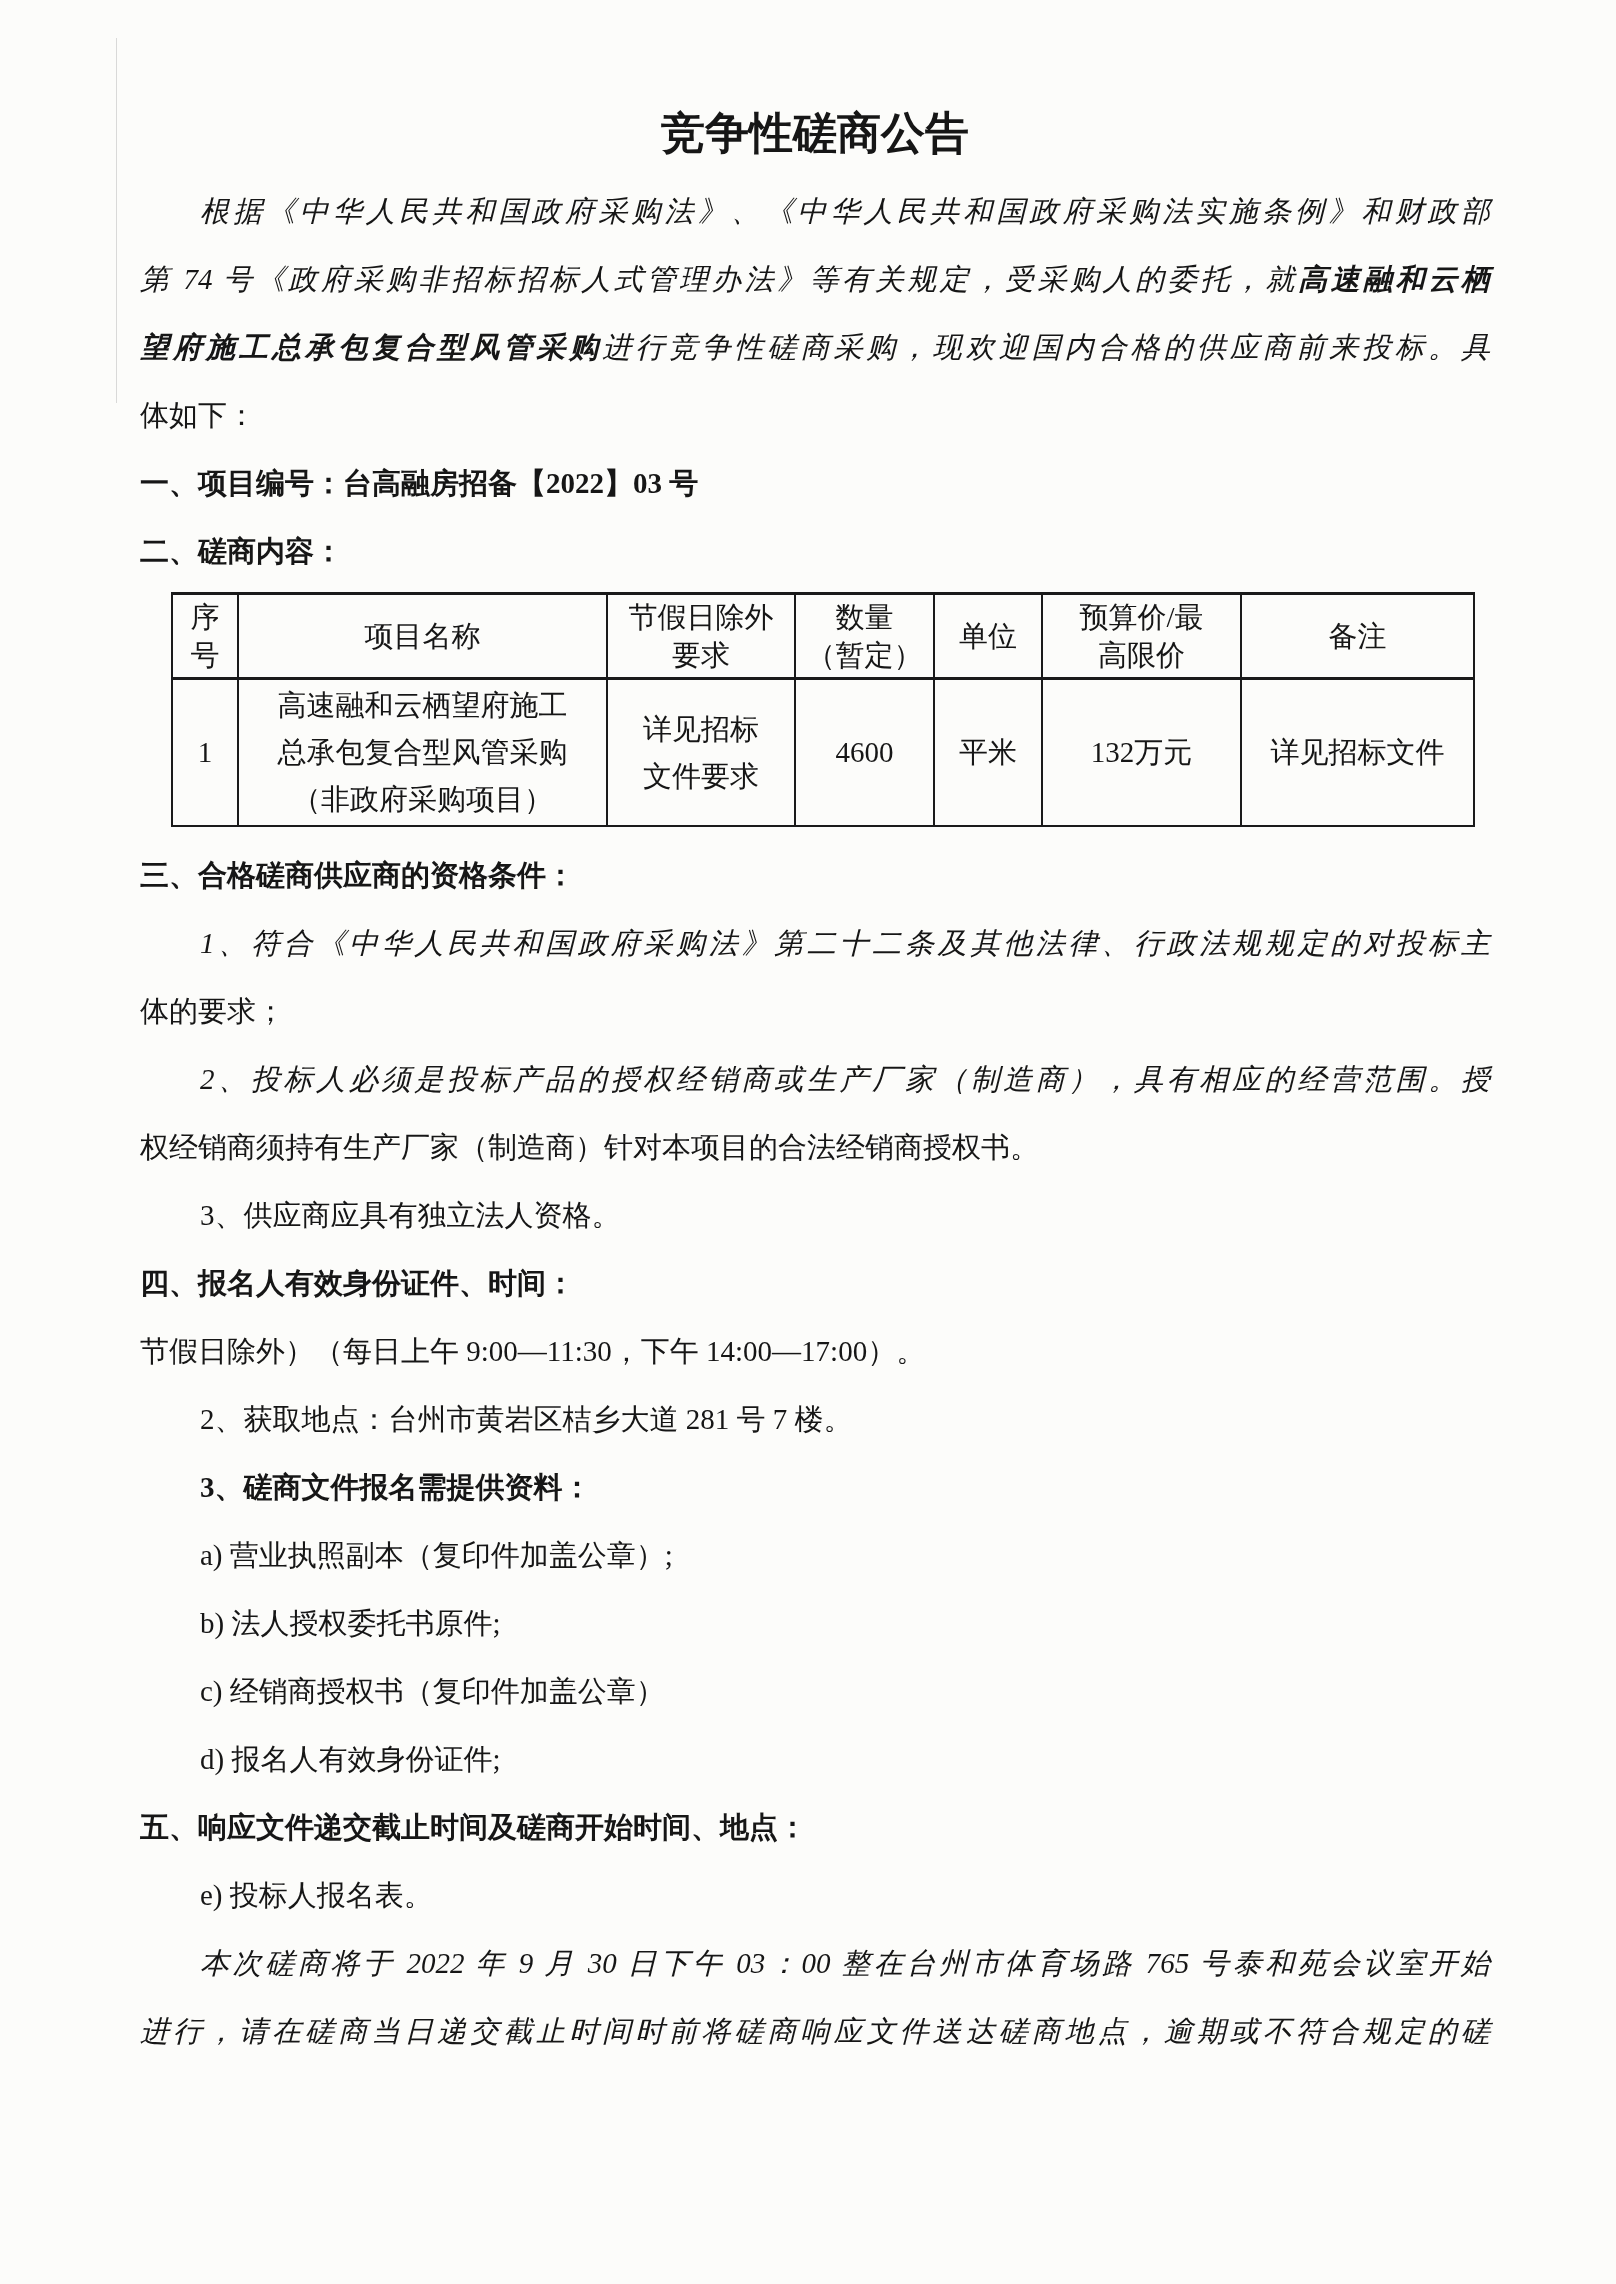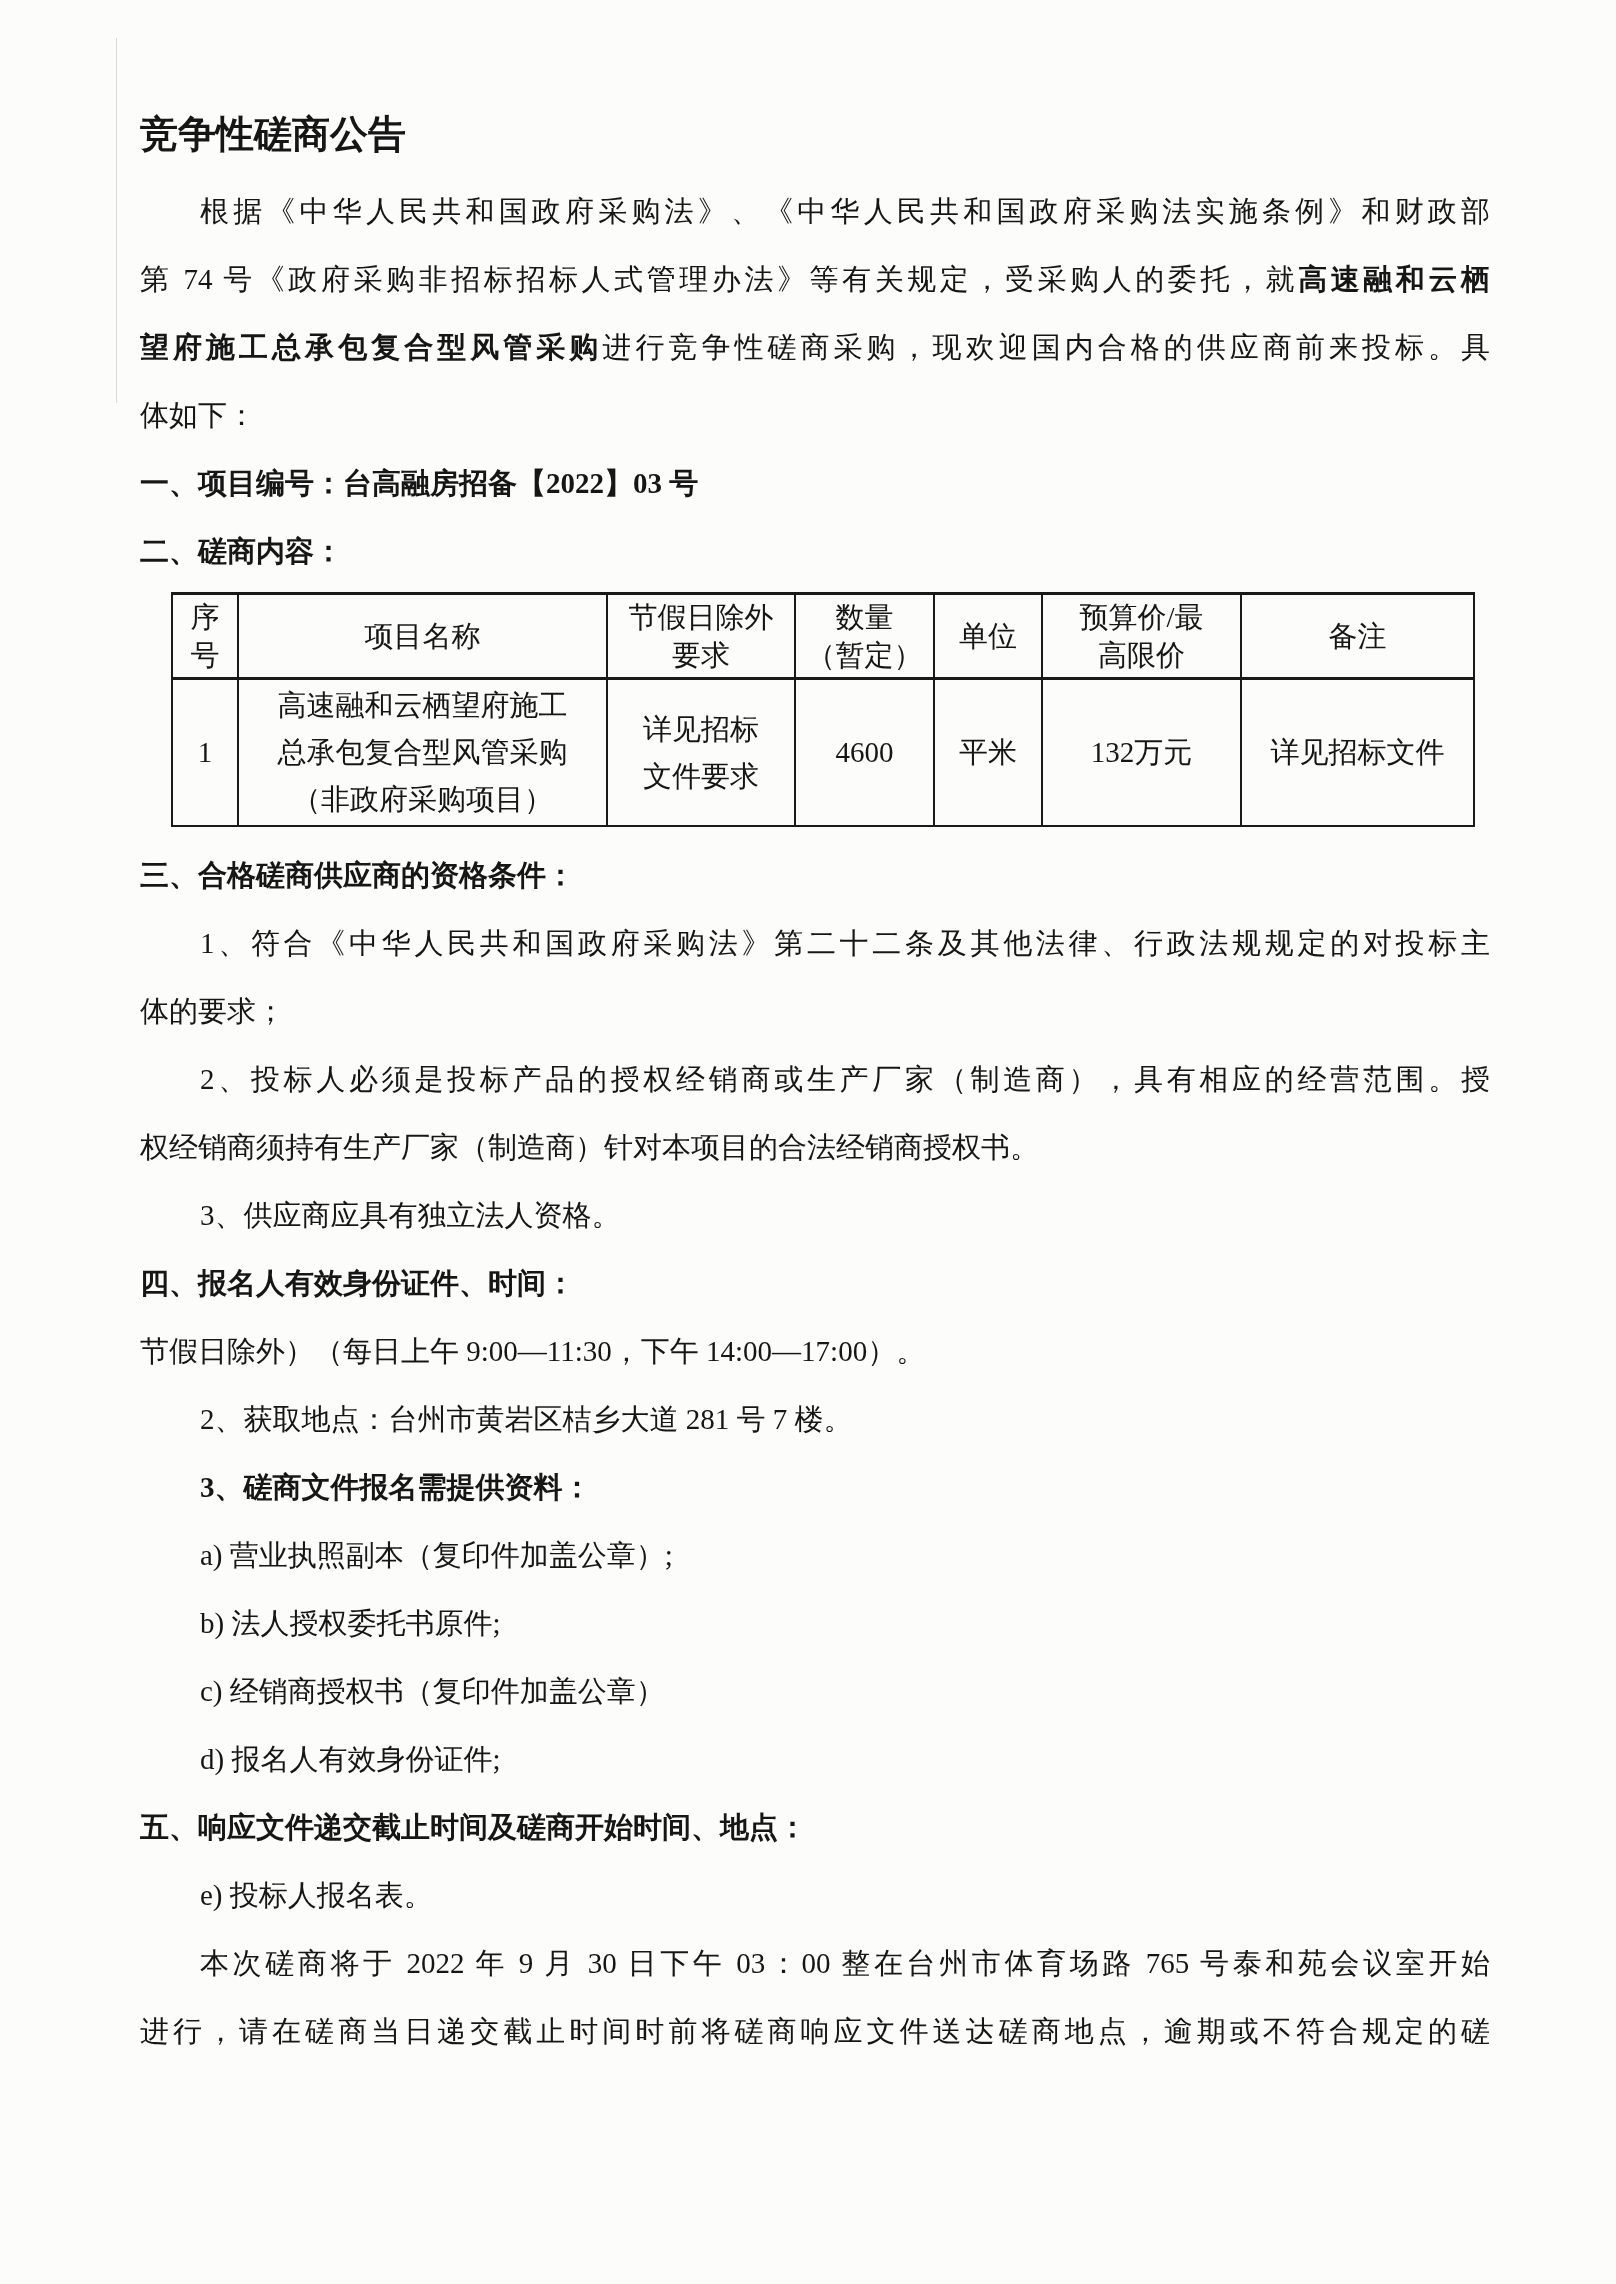--- a/index.html
+++ b/index.html
@@ -26,34 +26,35 @@
   
   .scan-line {
     position: absolute;
     left: 116px;
     top: 38px;
     width: 1.3px;
     height: 365px;
     background: rgba(165,165,165,0.40);
   }
   .title {
-    font-size: 38px;
+    font-size: 44px;
     font-weight: 700;
     line-height: 62px;
-    text-align: left;
+    text-align: center;
     margin: 0 0 11.7px 0;
   }
   .line {
     font-size: 29px;
     line-height: 68px;
     margin: 0;
   }
   .fill {
     text-align: justify;
     text-align-last: justify;
+    font-style: italic;
   }
   .ind { text-indent: 60px; }
   .bold { font-weight: 700; }
   b { font-weight: 700; }
 
   .doc-table {
     border-collapse: collapse;
     table-layout: fixed;
     width: 1302px;
     margin: 7.8px 0 14.3px 31px;

